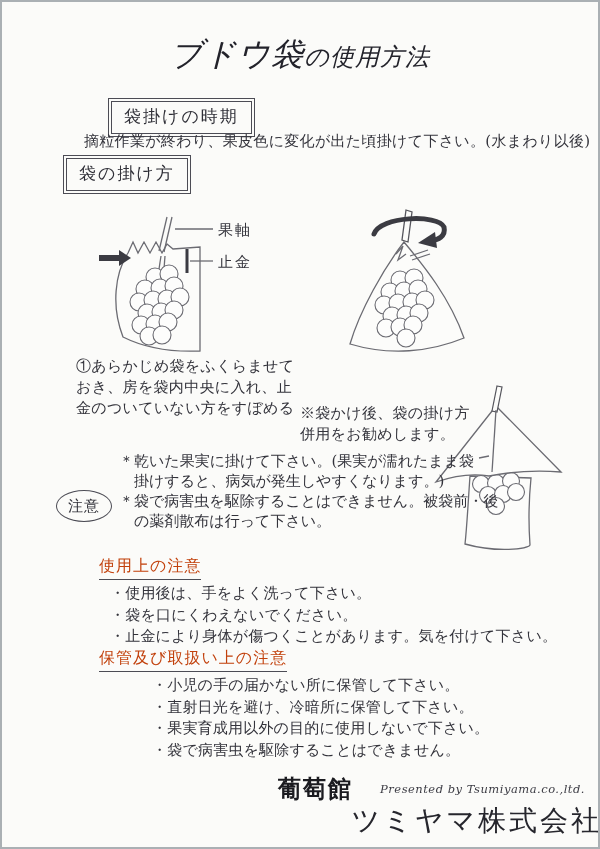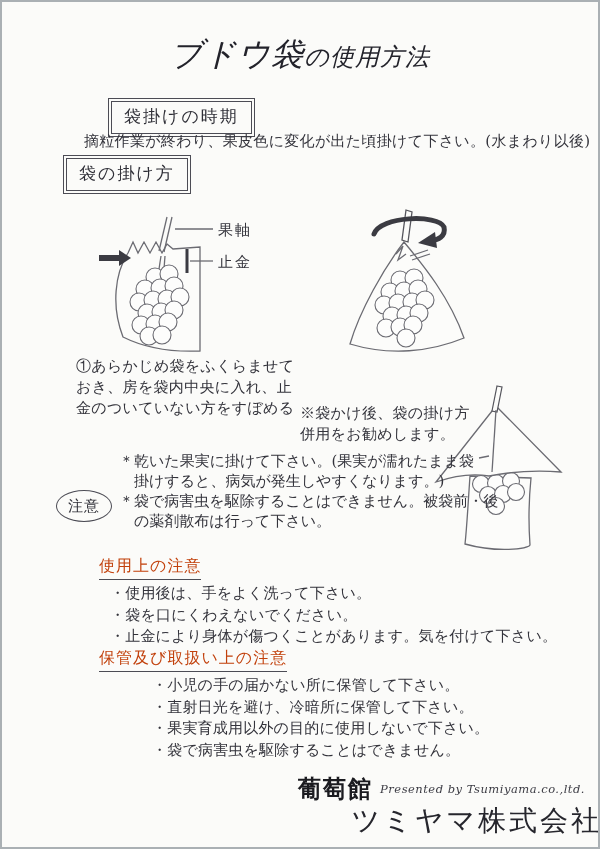--- a/index.html
+++ b/index.html
@@ -34,21 +34,21 @@
     border-bottom:1px solid #4c4c55; padding-bottom:2px; display:inline-block;
   }
   .bullets { font-size:15px; line-height:21.5px; letter-spacing:0.2px; }
   .bullets div { white-space:nowrap; }
   .logo-row { left:0; top:774px; width:585px; text-align:right; }
   .logo-kanji {
     display:inline-block; font-family:"Liberation Sans",sans-serif; font-weight:900;
     font-size:23px; letter-spacing:2px; color:#1b1b20; transform:scaleY(1.05);
   }
   .presented {
-    display:inline-block; margin-left:2px; font-style:italic; font-size:11.5px;
+    display:inline-block; margin-left:22px; font-style:italic; font-size:11.5px;
     color:#3c3c44; letter-spacing:0.5px; vertical-align:4px;
   }
   .company {
     left:0; top:802px; width:570px; text-align:right;
     font-family:"Liberation Sans",sans-serif; font-size:28px; letter-spacing:3px; color:#26262d;padding-left:32px;
   }
   svg { overflow:visible; }
   svg .ln { stroke:#6b6b72; stroke-width:1.3; fill:none; }
   svg .bag { stroke:#6b6b72; stroke-width:1.3; fill:#fcfcfa; }
   svg .grape { stroke:#6b6b72; stroke-width:1.1; fill:#fdfdfc; }

